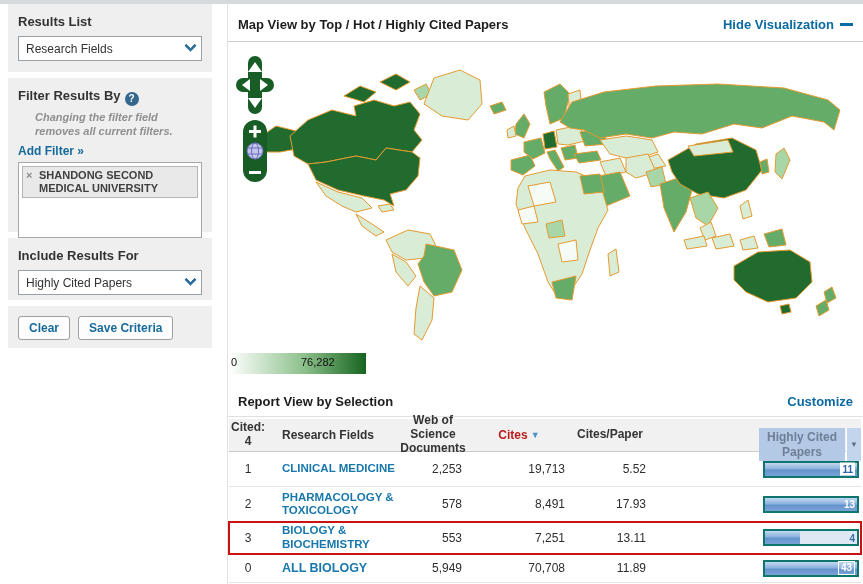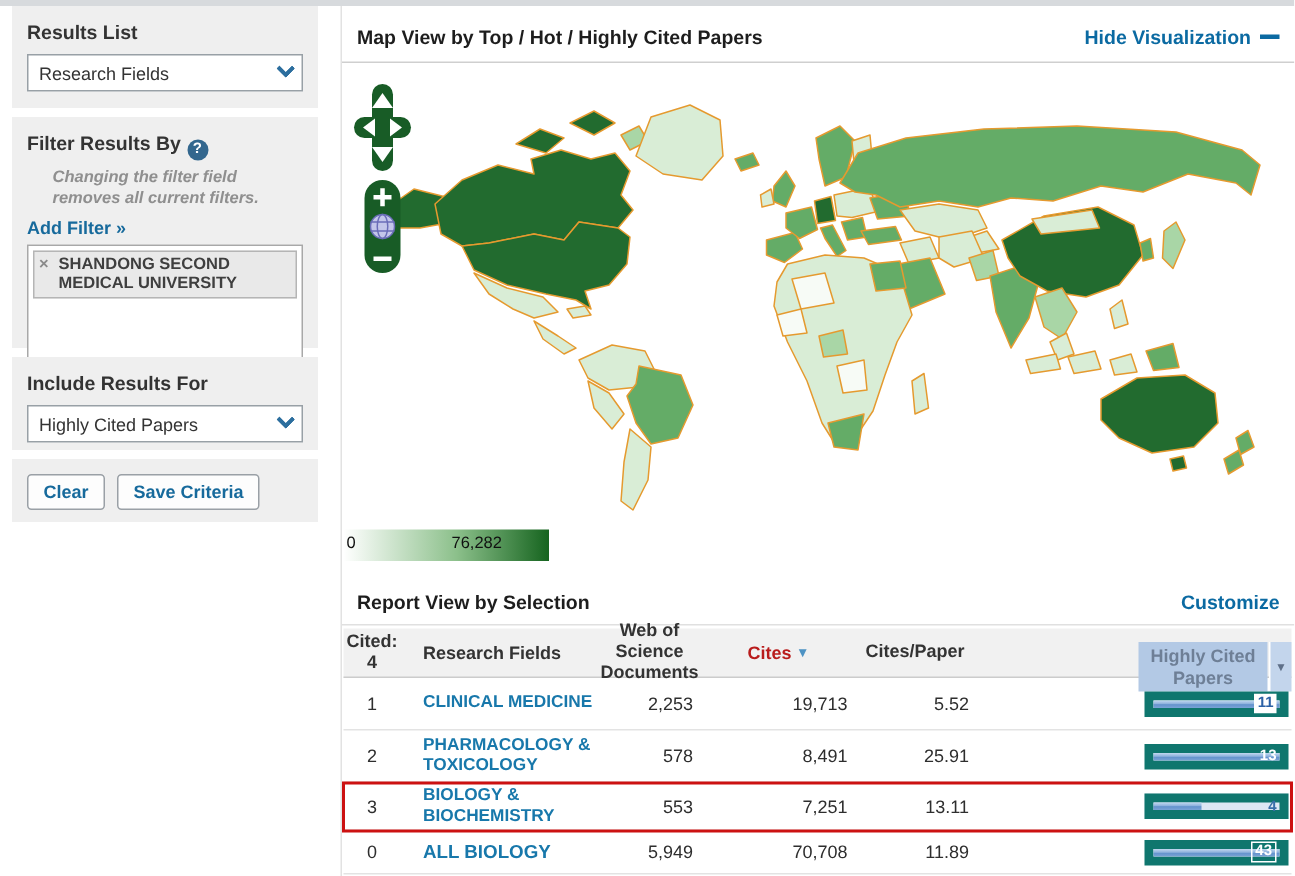--- a/index.html
+++ b/index.html
@@ -82,21 +82,21 @@
     color:#6e7f96; font-size:12px; font-weight:bold; text-align:center; line-height:1.2;
     display:flex; align-items:center; justify-content:center; cursor:pointer; }
   .hcp-arrow-box { position:absolute; left:87px; top:-7px; height:33px; width:15px; background:#c3d5ec;
     border-left:1px solid #fff; display:flex; align-items:center; justify-content:center; cursor:pointer; }
   .hcp-arrow-box span { font-size:8px; color:#5f7089; }
 
   .field-link { color:#1878ab; font-weight:bold; text-decoration:none; cursor:pointer; line-height:1.15;
     display:inline-block; word-break:break-word; }
   .num { color:#2e2e2e; }
 
-  .bar { position:relative; margin-left:4px; width:96px; height:17px; border:6px solid #0f766e; background:#dee7f4; }
+  .bar { position:relative; margin-left:4px; width:96px; height:17px; border:2px solid #0f766e; background:#dee7f4; }
   .bar-fill { height:100%; background:linear-gradient(180deg,#c2d8f0 0%,#8db1dd 45%,#6493cd 55%,#7aa3d6 100%); }
   .bar-label { position:absolute; right:2px; top:50%; transform:translateY(-50%);
     font-size:10px; font-weight:bold; }
   .ls-chip { background:#fff; color:#2d62a6; padding:0 2px; line-height:13px; }
   .ls-fill { color:#fff; }
   .ls-fill-box { color:#fff; border:1px solid #fff; padding:0 2px; line-height:12px; }
   .ls-track { color:#3a6ea8; }
 
   .row-highlighted { outline:2px solid #cc1111; outline-offset:-1px; z-index:5; }
   .row-bold .field-link { font-size:12.5px; }
@@ -300,21 +300,21 @@
               <span class="bar-label ls-chip">11</span>
             </div>
           </div>
       </div>
 
       <div class="trow r2">
         <div class="c-rank num">2</div>
         <div class="c-field"><a class="field-link">PHARMACOLOGY &amp; TOXICOLOGY</a></div>
         <div class="c-docs num">578</div>
         <div class="c-cites num">8,491</div>
-        <div class="c-cpp num">25.91</div>
+        <div class="c-cpp num">17.93</div>
         <div class="c-spacer"></div>
         <div class="c-hcp">
             <div class="bar">
               <div class="bar-fill" style="width: 100%;"></div>
               <span class="bar-label ls-fill">13</span>
             </div>
           </div>
       </div>
 
       <div class="trow r3 row-highlighted">

